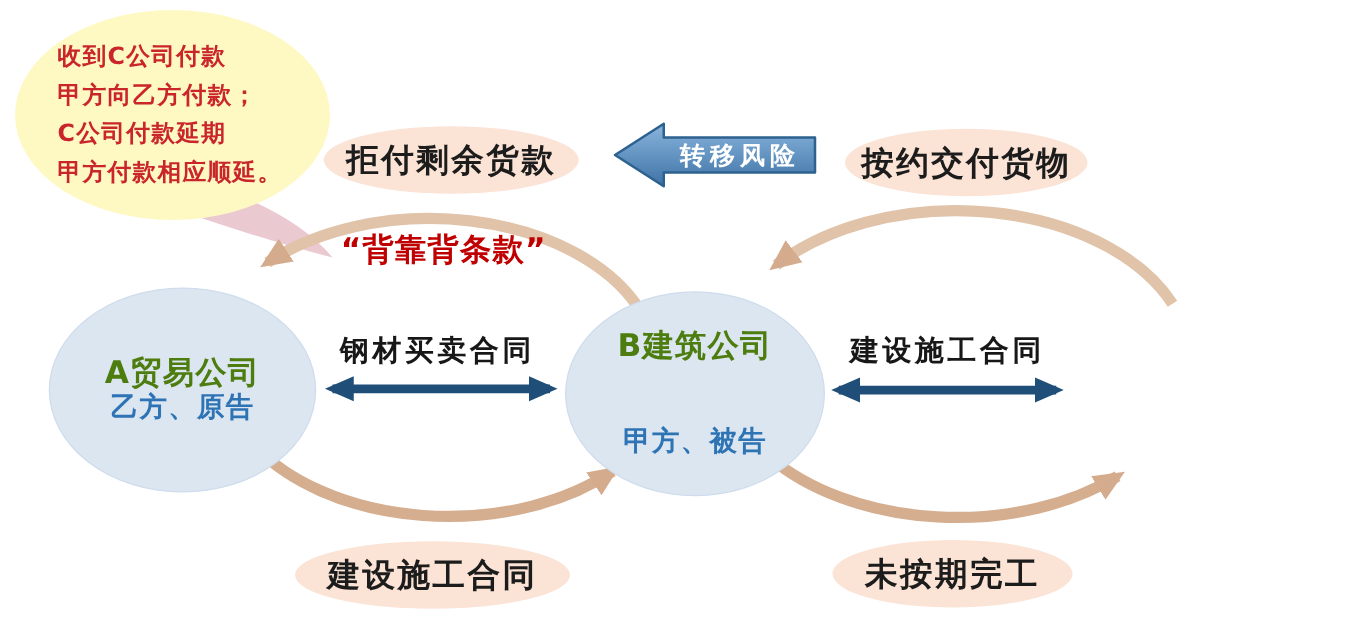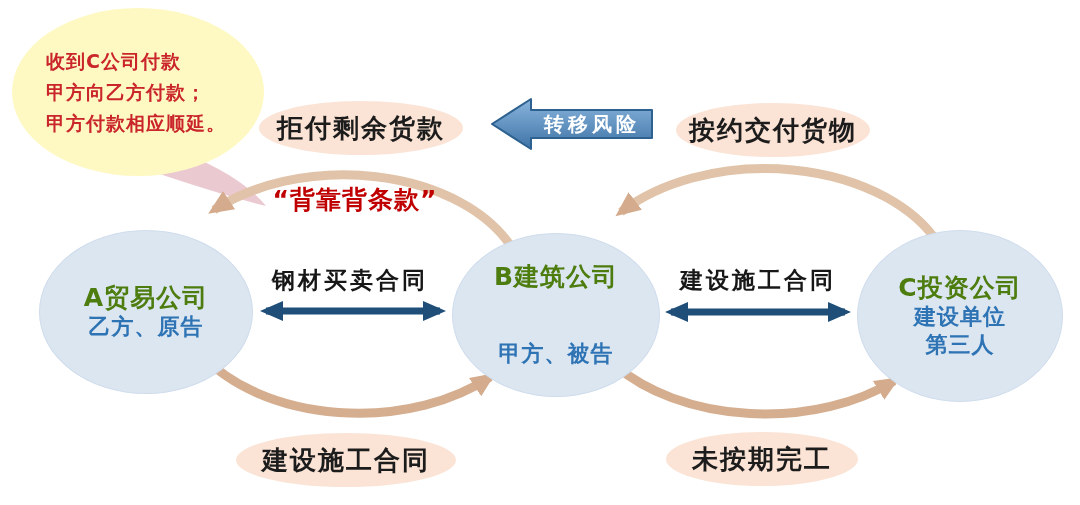--- a/index.html
+++ b/index.html
@@ -70,20 +70,21 @@
 
     <path d="M 266 311 L 440 311" stroke="#1f4e79" stroke-width="7" fill="none" marker-start="url(#navyArrowStart)" marker-end="url(#navyArrowEnd)"></path>
     <path d="M 671 312 L 845 312" stroke="#1f4e79" stroke-width="7" fill="none" marker-start="url(#navyArrowStart)" marker-end="url(#navyArrowEnd)"></path>
 
     <path d="M 492 124 L 531 99 L 531 110 L 652 110 L 652 138 L 531 138 L 531 149 Z" fill="url(#riskGrad)" stroke="#2d618f" stroke-width="2" stroke-linejoin="round"></path>
   </svg>
 
   <div class="abs note-bubble">
     <span class="note-line">收到C公司付款</span>
     <span class="note-line">甲方向乙方付款；</span>
+    <span class="note-line">C公司付款延期</span>
     <span class="note-line">甲方付款相应顺延。</span>
   </div>
 
   <div class="abs pill flexc" style="left:259px;top:101px;width:204px;height:54px;">
     <span>拒付剩余货款</span>
   </div>
 
   <div class="abs flexc risk-label">
     <span>转移风险</span>
   </div>
@@ -99,25 +100,20 @@
   <div class="abs entity" style="left:39px;top:230px;width:214px;height:164px;">
     <span class="ename">A贸易公司</span>
     <span class="erole">乙方、原告</span>
   </div>
 
   <div class="abs entity" style="left:452px;top:233px;width:208px;height:164px;gap:48px;">
     <span class="ename">B建筑公司</span>
     <span class="erole">甲方、被告</span>
   </div>
 
-  <div class="abs entity" style="left:857px;top:230px;width:206px;height:172px;">
-    <span class="ename">C投资公司</span>
-    <span class="erole">建设单位</span>
-    <span class="erole">第三人</span>
-  </div>
 
   <div class="abs flexc contract-label" style="left:250px;top:264px;width:200px;height:32px;">
     <span>钢材买卖合同</span>
   </div>
 
   <div class="abs flexc contract-label" style="left:658px;top:264px;width:200px;height:32px;">
     <span>建设施工合同</span>
   </div>
 
   <div class="abs pill flexc" style="left:236px;top:433px;width:220px;height:54px;">

